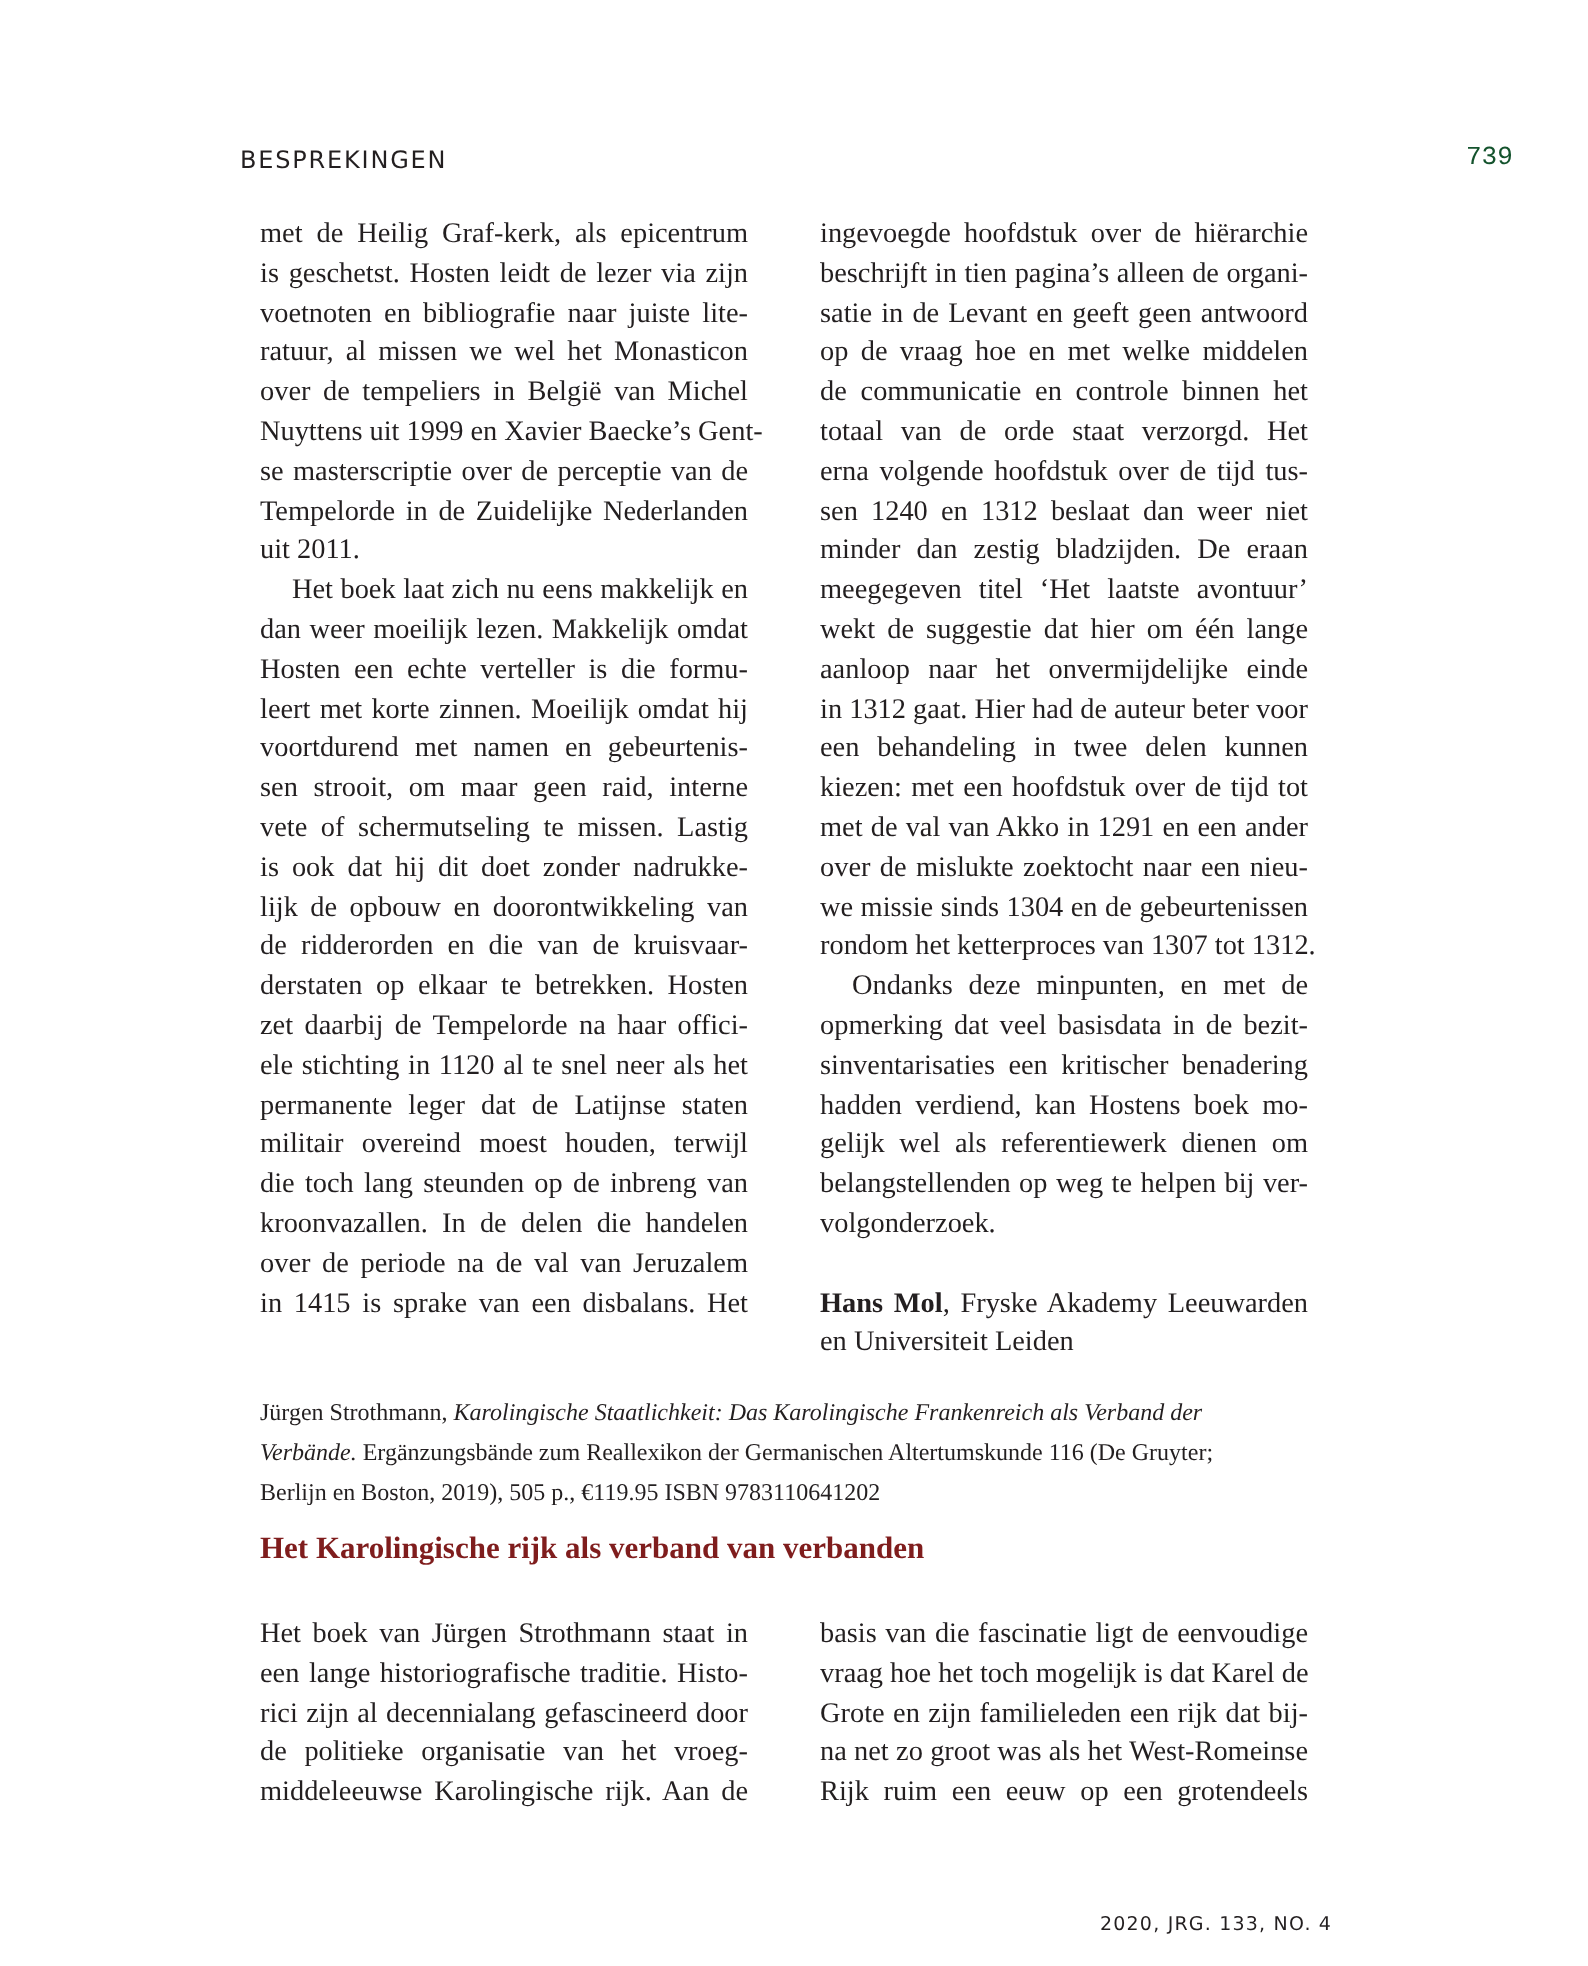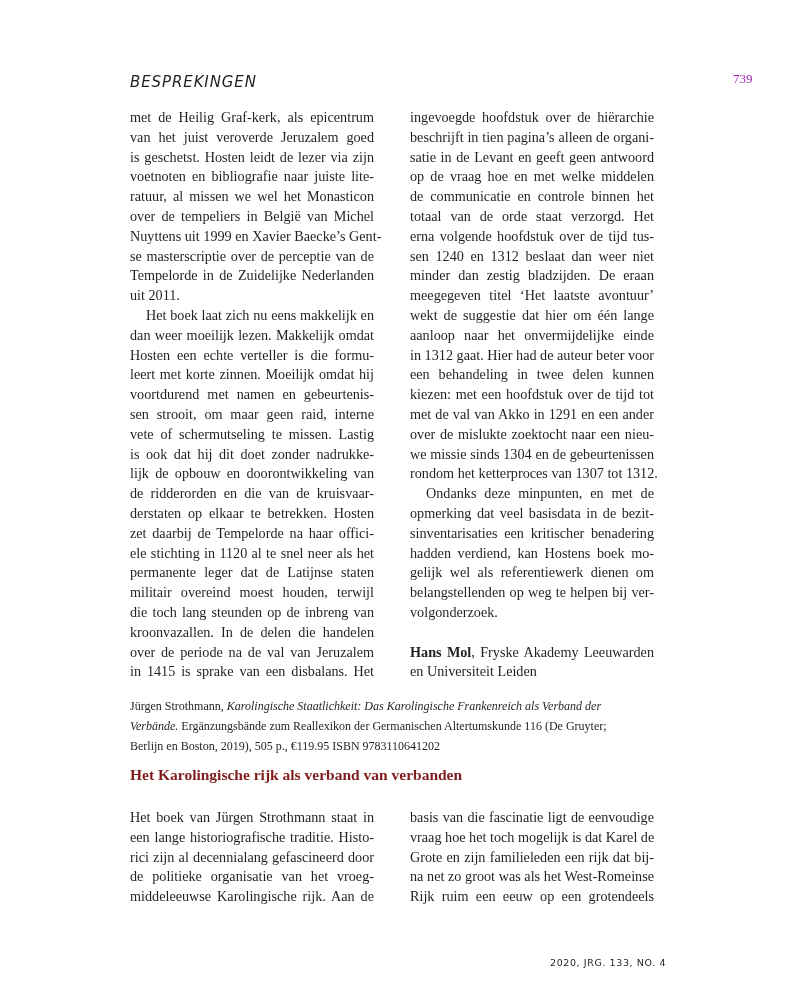--- a/index.html
+++ b/index.html
@@ -1,20 +1,20 @@
 <!DOCTYPE html>
 <html><head>
 <meta charset="utf-8">
 <style>
   html, body { margin: 0; padding: 0; background: #ffffff; }
   body { width: 794px; height: 983px; position: relative; overflow: hidden;
          font-family: "DejaVu Serif", "Liberation Serif", serif; color: #231f20; }
-  .running-head { position: absolute; left: 130px; top: 73px; font-family: "DejaVu Sans", "Liberation Sans", sans-serif;
-                  font-size: 15px; letter-spacing: 0.9px; color: #231f20; font-style: italic; }
-  .page-number { position: absolute; left: 733px; top: 71px; font-size: 13px; color: #a21caf; font-family: Liberation Serif, serif; }
+  .running-head { position: absolute; left: 120px; top: 73px; font-family: "DejaVu Sans", "Liberation Sans", sans-serif;
+                  font-size: 12px; letter-spacing: 0.9px; color: #231f20; }
+  .page-number { position: absolute; left: 733px; top: 71px; font-size: 13px; color: #14532d; font-family: Liberation Mono, monospace; }
   .col { position: absolute; width: 244px; font-family: "Liberation Serif", "DejaVu Serif", serif;
          font-size: 14.2px; line-height: 19.8px; }
   .col .line { display: block; white-space: nowrap; text-align: justify; text-align-last: justify; height: 19.8px; }
   .col .line.last { text-align-last: left; }
   .col .line.indent { text-indent: 16px; }
   .col .gap { display: block; height: 19.8px; }
   .left1 { left: 130px; top: 108px; }
   .right1 { left: 410px; top: 108px; }
   .bold { font-weight: bold; }
   .citation { position: absolute; left: 130px; top: 696px; width: 520px; font-family: Liberation Serif, serif;
@@ -29,21 +29,20 @@
             font-size: 9.5px; letter-spacing: 0.6px; color: #231f20; white-space: nowrap; }
 </style>
 </head>
 <body>
 
 <div class="running-head">BESPREKINGEN</div>
 <div class="page-number">739</div>
 
 <div class="col left1">
   <span class="line">met de Heilig Graf-kerk, als epicentrum</span>
-  <span class="line">van het juist veroverde Jeruzalem goed</span>
   <span class="line">is geschetst. Hosten leidt de lezer via zijn</span>
   <span class="line">voetnoten en bibliografie naar juiste lite-</span>
   <span class="line">ratuur, al missen we wel het Monasticon</span>
   <span class="line">over de tempeliers in België van Michel</span>
   <span class="line">Nuyttens uit 1999 en Xavier Baecke’s Gent-</span>
   <span class="line">se masterscriptie over de perceptie van de</span>
   <span class="line">Tempelorde in de Zuidelijke Nederlanden</span>
   <span class="line last">uit 2011.</span>
   <span class="line indent">Het boek laat zich nu eens makkelijk en</span>
   <span class="line">dan weer moeilijk lezen. Makkelijk omdat</span>

